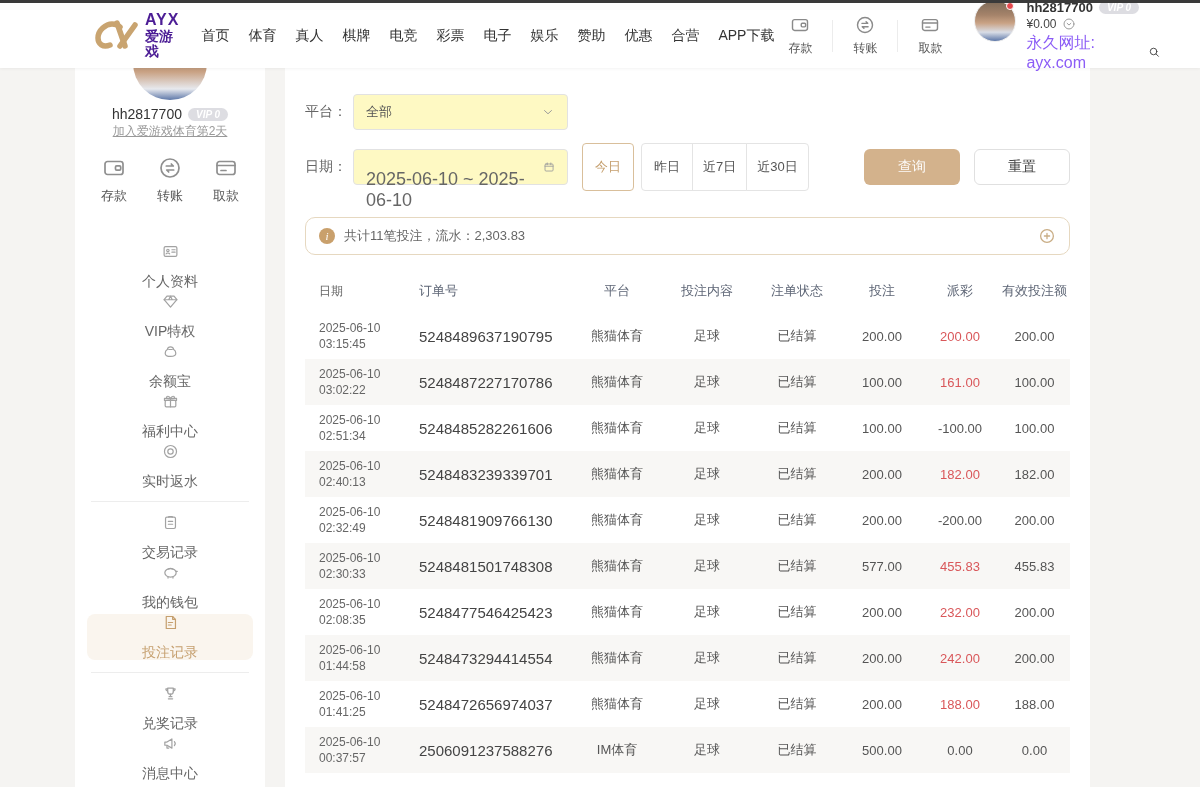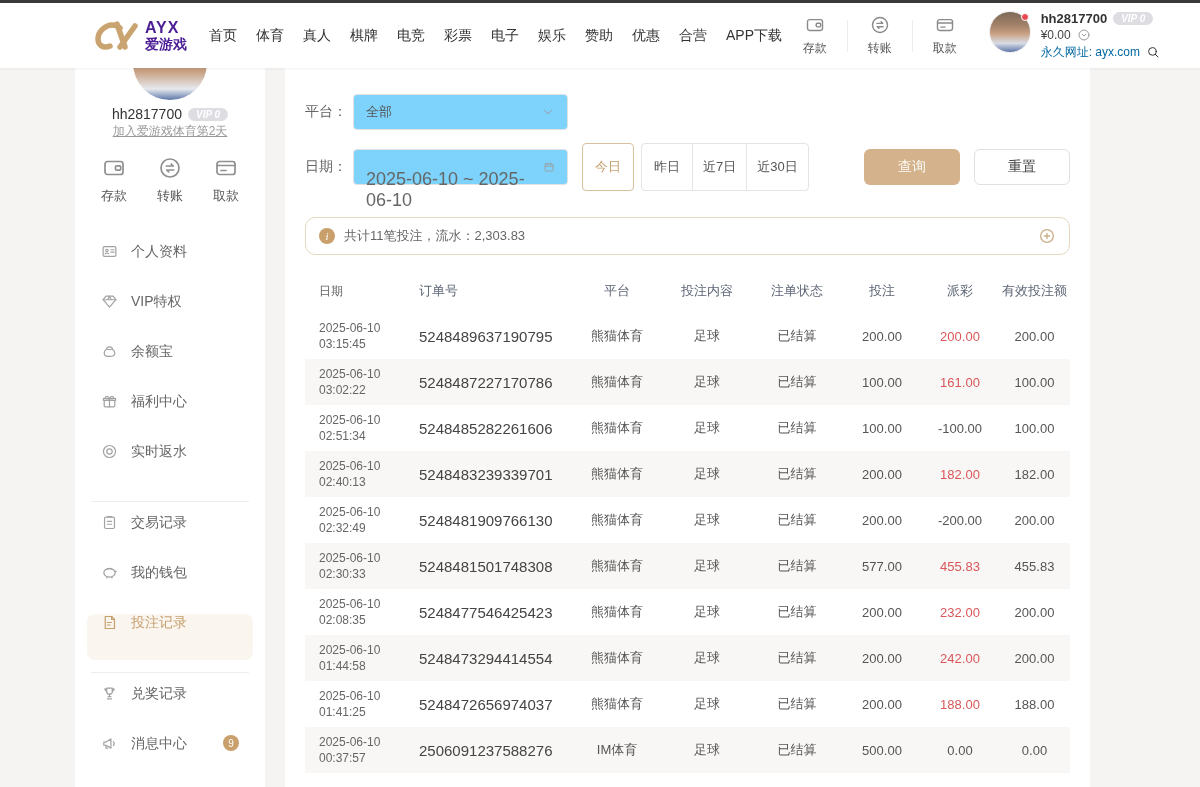--- a/index.html
+++ b/index.html
@@ -34,53 +34,53 @@
   .user { display:flex; align-items:flex-start; gap:10px; margin-left:18px; }
   .avatar { width:42px; height:42px; border-radius:50%; position:relative; flex:0 0 auto;
             background:linear-gradient(180deg,#7d6a58 0%,#a5836a 35%,#c9a284 55%,#d9dde6 78%,#5d77a8 100%);
             border:1px solid #eee; }
   .avatar-dot { position:absolute; top:1px; right:1px; width:8px; height:8px; border-radius:50%; background:#e5484d; border:1px solid #fff; }
   .user-info { display:flex; flex-direction:column; gap:2px; }
   .u-row { display:flex; align-items:center; gap:6px; }
   .u-name { font-size:13px; font-weight:bold; color:#333; }
   .vip-badge { font-size:10px; font-style:italic; font-weight:bold; color:#fff; background:#dddde2; border-radius:9px; padding:1px 8px; }
   .u-balance { font-size:12px; color:#444; }
-  .u-site { font-size:12px; color:#0369a1; }
+  .u-site { font-size:16px; color:#8b5cf6; }
   .ic-small { width:14px; height:14px; color:#9a9a9a; cursor:pointer; }
   .ic-search { width:14px; height:14px; color:#333; cursor:pointer; }
 
   
   .sidebar { position:absolute; left:75px; top:68px; bottom:0; width:190px; background:#fff; z-index:5; }
   .s-avatar { width:74px; height:74px; border-radius:50%; margin:-42px auto 0; overflow:hidden;
               background:linear-gradient(180deg,#6e5b49 0%,#a5836a 40%,#c9a284 62%,#e7e9ee 85%,#5d77a8 100%); }
   .s-name { display:flex; align-items:center; justify-content:center; gap:6px; margin-top:6px; }
   .s-name-text { font-size:14px; color:#333; }
   .s-join { text-align:center; font-size:12px; color:#999; margin-top:1px;text-decoration:underline; }
   .s-quick { display:flex; justify-content:space-between; padding:0 26px; margin-top:16px; }
   .s-quick-item { display:flex; flex-direction:column; align-items:center; gap:7px; cursor:pointer; color:#555; }
   .s-quick-item .ic { width:24px; height:24px; color:#8f8f8f; }
   .s-quick-label { font-size:13px; }
   .menu { margin-top:38px; }
-  .m-item { display:flex; gap:13px; height:46px; margin:0 12px 4px; padding:0 14px;
-            border-radius:8px; cursor:pointer; color:#666; }
+  .m-item { display:flex; align-items:center; gap:13px; height:46px; margin:0 12px 4px; padding:0 14px;
+            border-radius:8px; cursor:pointer; color:#666;flex-direction:column; }
   .m-item .ic { width:17px; height:17px; color:#a2a2a2; }
   .m-label { font-size:14px; }
   .m-item.active { background:#faf5ee; color:#c59f6e; }
   .m-item.active .ic { color:#c59f6e; }
   .m-div { height:1px; background:#ededed; margin:12px 16px; }
   .badge9 { margin-left:auto; width:16px; height:16px; border-radius:50%; background:#c9a06c; color:#fff;
             font-size:10px; display:flex; align-items:center; justify-content:center; }
 
   
   .main { position:absolute; left:285px; top:68px; bottom:0; width:805px; background:#fff; padding:26px 12px 0 20px; }
   .f-row { display:flex; align-items:center; }
   .f-row + .f-row { margin-top:13px; }
   .f-label { width:48px; font-size:14px; color:#666; flex:0 0 auto; }
   .select, .date-box { width:215px; height:36px; border:1px solid #e2e2e2; border-radius:4px;
-            display:flex; align-items:center; padding:0 12px; background:#7dd3fc; cursor:pointer; }
+            display:flex; align-items:center; padding:0 12px; background:#fef9c3; cursor:pointer; }
   .select-value { font-size:13px; color:#555; }
   .select .ic, .date-box .ic { margin-left:auto; width:14px; height:14px; color:#9b9b9b; }
   .date-value { font-size:18px; color:#666;margin-top:46px; }
   .ranges { display:flex; margin-left:14px; }
   .range { min-width:52px; height:48px; padding:0 10px; display:flex; align-items:center; justify-content:center;
            font-size:13px; color:#555; background:#fff; border:1px solid #e4e4e4; margin-left:-1px; cursor:pointer; }
   .range.grp-first { border-radius:4px 0 0 4px; }
   .range.grp-last { border-radius:0 4px 4px 0; }
   .range.active { border:1px solid #d9bf9b; color:#c59f6e; border-radius:4px; margin-right:8px; margin-left:0; z-index:2; }
   .f-btns { margin-left:auto; display:flex; gap:14px; padding-right:8px; }

